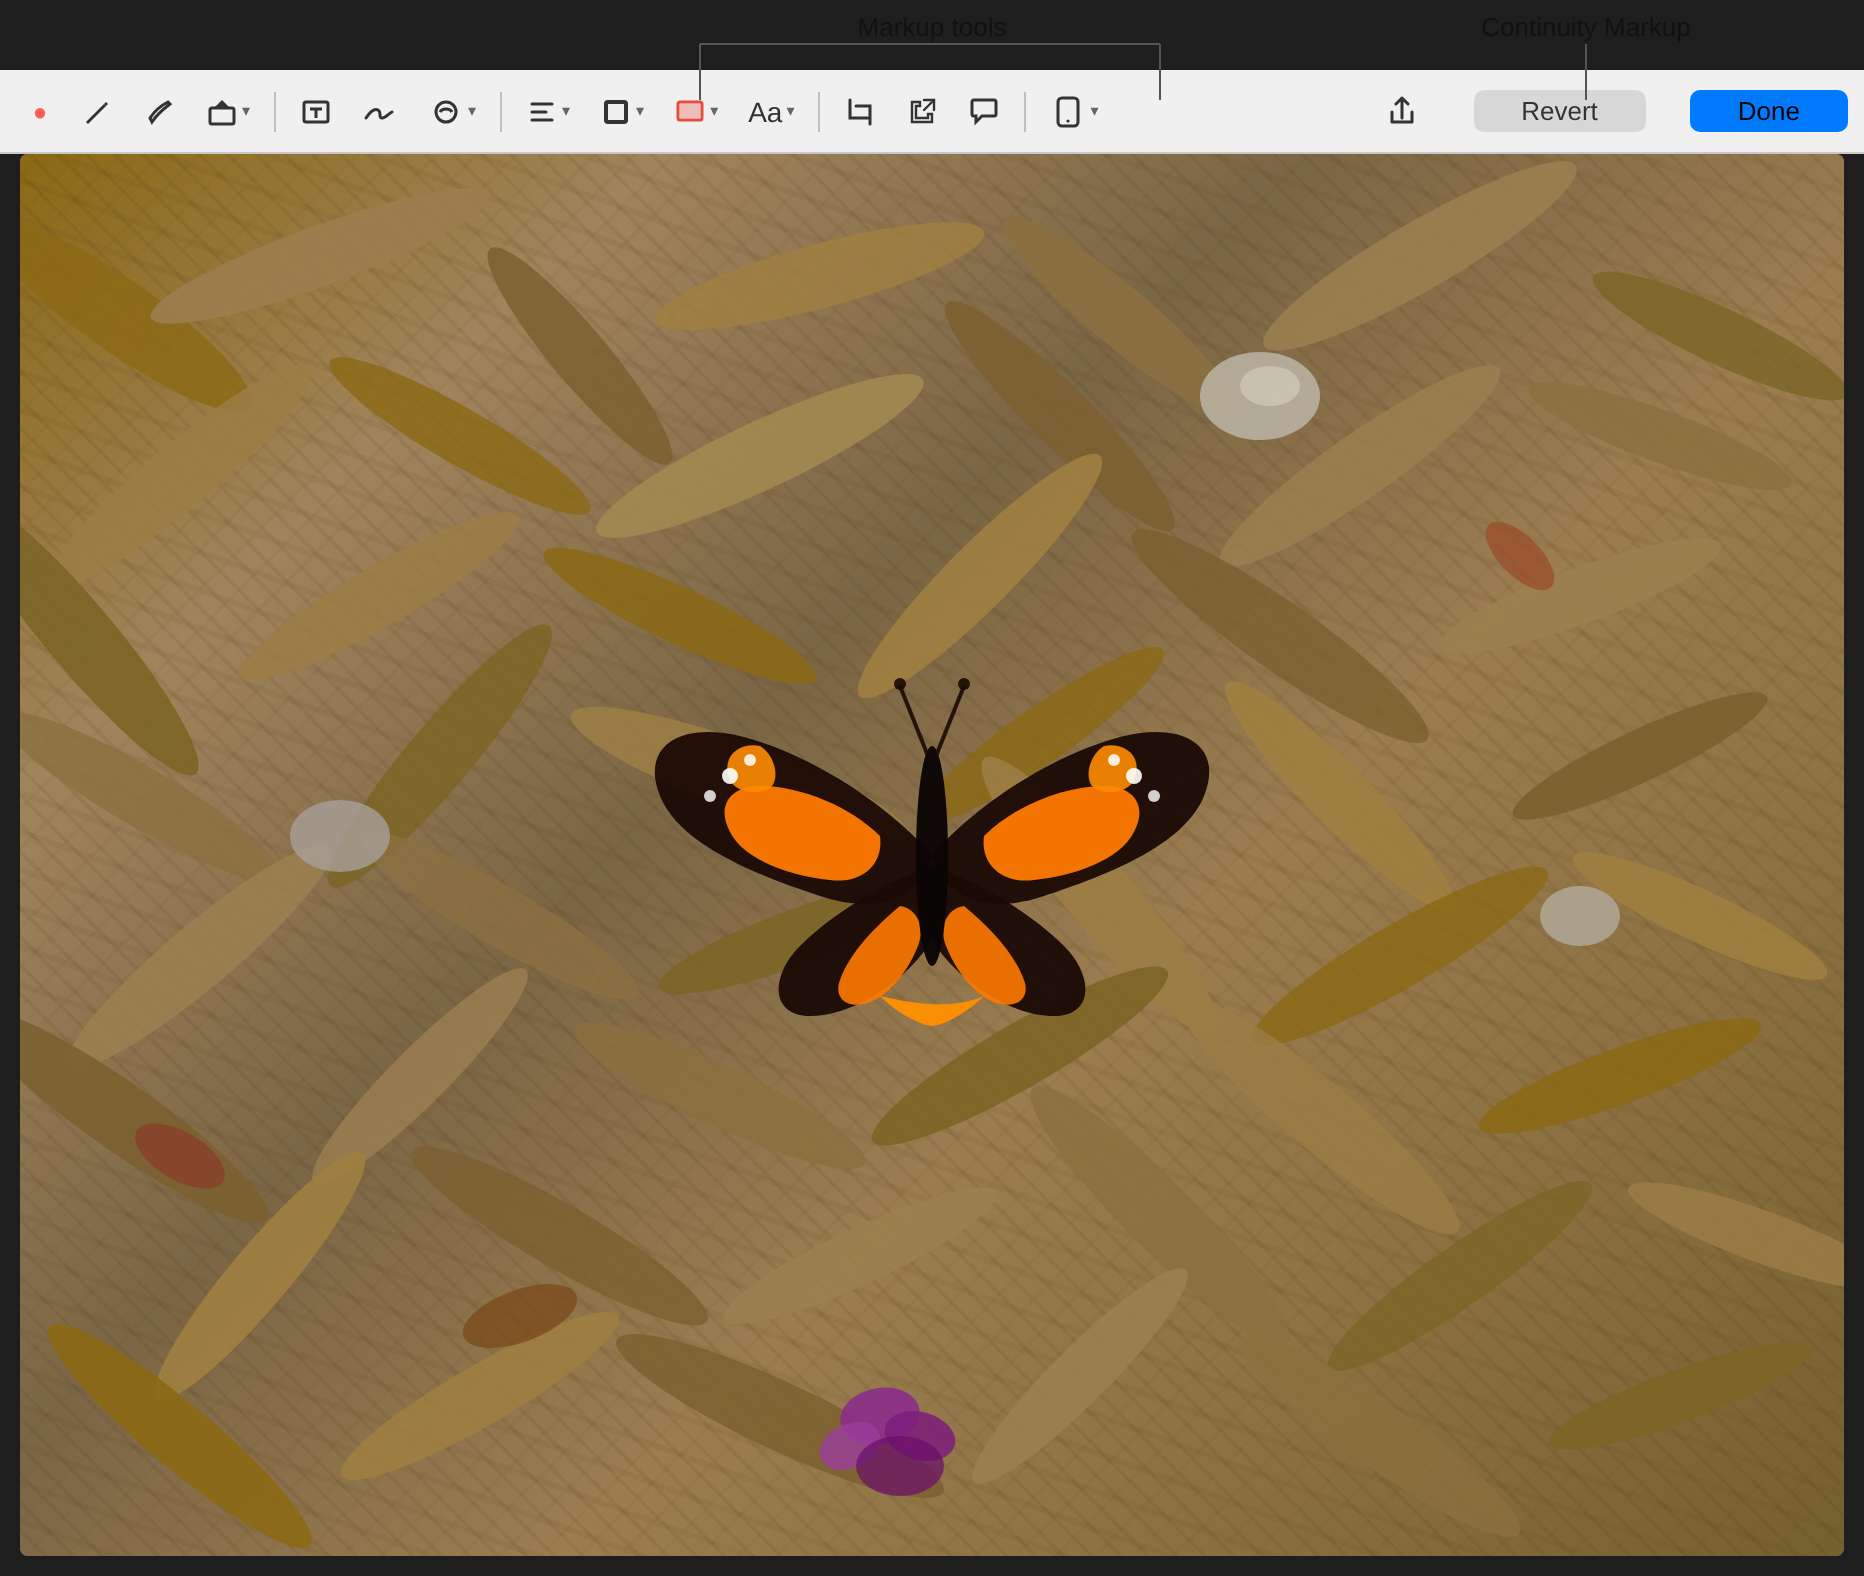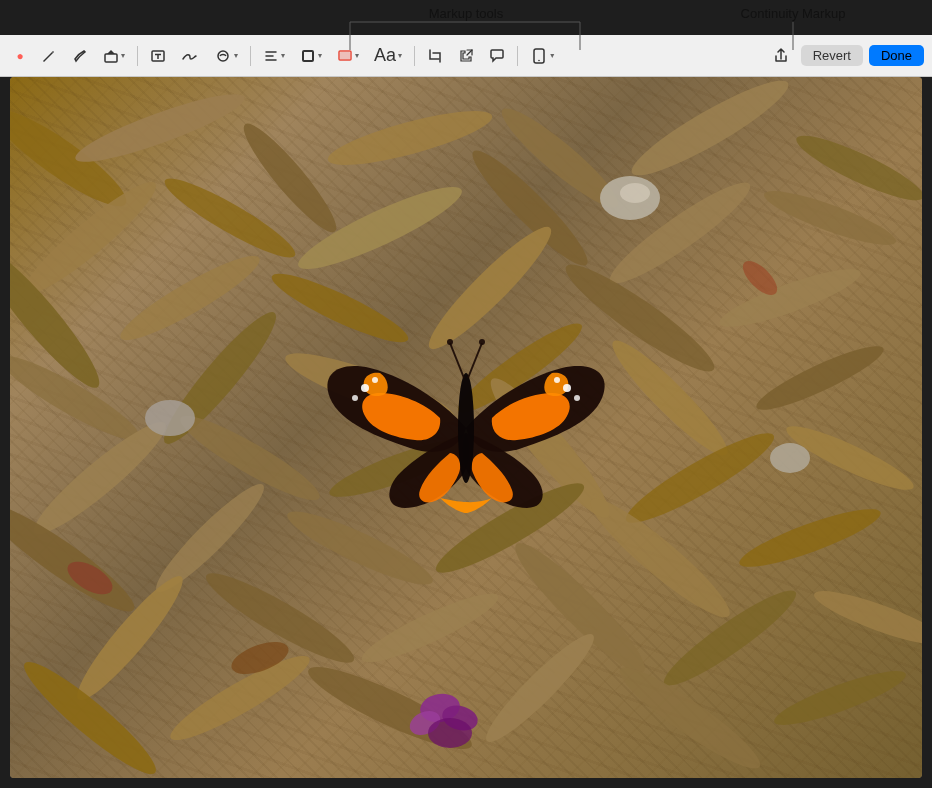--- a/index.html
+++ b/index.html
@@ -96,28 +96,29 @@
       background: #c0c0c0;
       margin: 0 3px;
     }
 
     .chevron {
       font-size: 8px;
       color: #666;
     }
 
     .toolbar-action-btn {
-      padding: 3px 12px;
+      padding: 3px 24px;
       border-radius: 5px;
       background: rgba(0,0,0,0.1);
       border: none;
       cursor: pointer;
       font-size: 13px;
       color: #333;
       font-weight: 400;
+      margin-left: 16px;
     }
 
     .toolbar-action-btn.done {
       background: #007AFF;
       color: #000000;
       font-weight: 500;
     }
 
     
     .share-icon {
@@ -260,21 +261,21 @@
         <svg width="16" height="16" viewBox="0 0 16 16" fill="none" xmlns="http://www.w3.org/2000/svg">
           <rect x="2" y="3" width="12" height="9" rx="1" stroke="#e74c3c" stroke-width="1.5" fill="none"></rect>
           <rect x="3" y="4" width="10" height="7" rx="0.5" fill="#e74c3c" opacity="0.3"></rect>
         </svg>
         <span class="chevron">▾</span>
       </div>
     </button>
 
     <button class="tb-btn" title="Font">
       <div class="tb-btn-with-arrow">
-        <span style="font-size:18px;font-weight:500;color:#333;">Aa</span>
+        <span style="font-size:14px;font-weight:500;color:#333;">Aa</span>
         <span class="chevron">▾</span>
       </div>
     </button>
 
     <div class="tb-separator"></div>
 
     <button class="tb-btn" title="Crop">
       <svg width="16" height="16" viewBox="0 0 16 16" fill="none" xmlns="http://www.w3.org/2000/svg">
         <path d="M3 2V11H12" stroke="#333" stroke-width="1.5" stroke-linecap="round"></path>
         <path d="M6 5H13V14" stroke="#333" stroke-width="1.5" stroke-linecap="round"></path>

